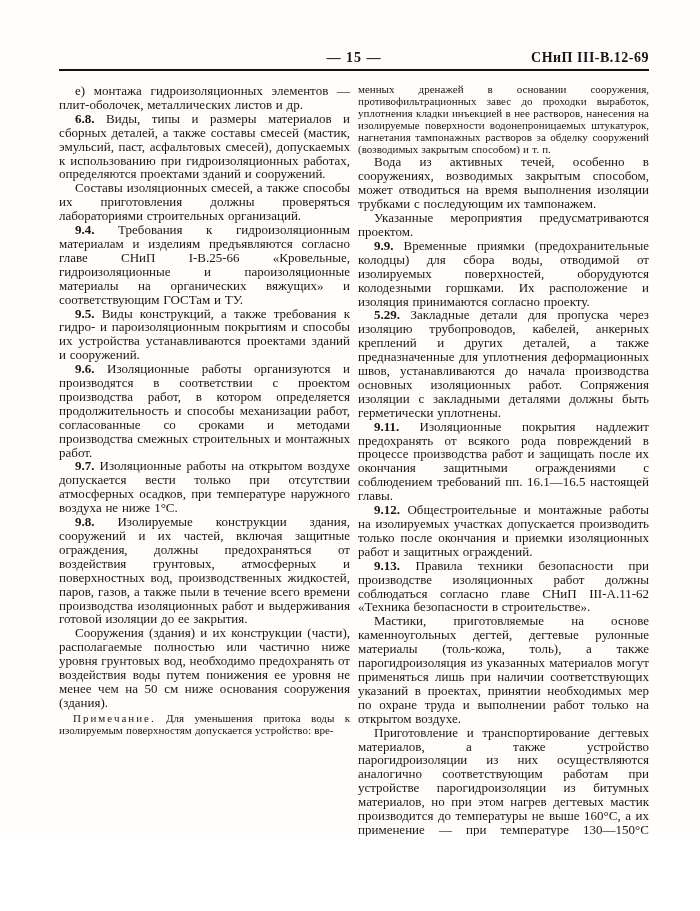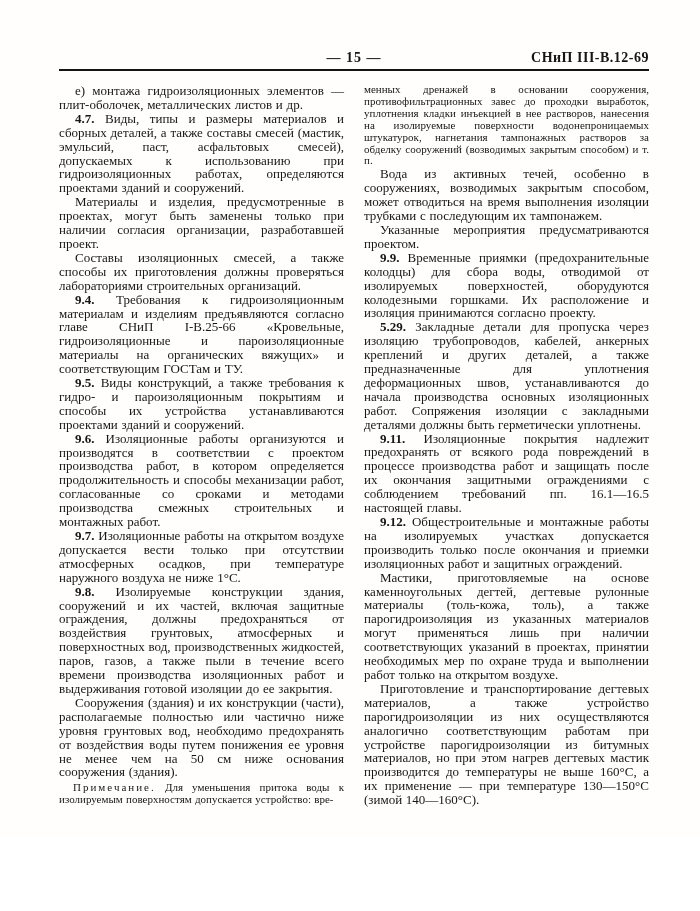--- a/index.html
+++ b/index.html
@@ -47,21 +47,21 @@
     right: 51px;
     border-bottom: 2px solid #15130f;
   }
   .cols {
     position: absolute;
     top: 84px;
     left: 59px;
     right: 51px;
     bottom: 30px;
     display: flex;
-    gap: 20px;
+    gap: 8px;
   }
   .col {
     flex: 1 1 0;
     min-width: 0;
   }
   .para {
     margin: 0;
     text-align: justify;
     font-size: 13px;
     line-height: 13.9px;
@@ -84,36 +84,36 @@
 
 <div class="page">
   <div class="header">
     <span class="pagenum">— 15 —</span>
     <span class="doccode">СНиП III-В.12-69</span>
   </div>
   <div class="rule"></div>
   <div class="cols">
     <div class="col" id="col-left">
         <p class="para"><span>е) монтажа гидроизоляционных элементов — плит-оболочек, металлических листов и др.</span></p>
-        <p class="para"><span class="section-num">4.7.</span> <span>Виды, типы и размеры материалов и сборных деталей, а также составы смесей (мастик, эмульсий, паст, асфальтовых смесей), допускаемых к использованию при гидроизоляционных работах, определяются проектами зданий и сооружений.</span></p>
-        <p class="para"><span>Материалы и изделия, предусмотренные в проектах, могут быть заменены только при наличии согласия организации, разработавшей проект.</span></p>
+        <p class="para"><span class="section-num">6.8.</span> <span>Виды, типы и размеры материалов и сборных деталей, а также составы смесей (мастик, эмульсий, паст, асфальтовых смесей), допускаемых к использованию при гидроизоляционных работах, определяются проектами зданий и сооружений.</span></p>
         <p class="para"><span>Составы изоляционных смесей, а также способы их приготовления должны проверяться лабораториями строительных организаций.</span></p>
         <p class="para"><span class="section-num">9.4.</span> <span>Требования к гидроизоляционным материалам и изделиям предъявляются согласно главе СНиП I-В.25-66 «Кровельные, гидроизоляционные и пароизоляционные материалы на органических вяжущих» и соответствующим ГОСТам и ТУ.</span></p>
         <p class="para"><span class="section-num">9.5.</span> <span>Виды конструкций, а также требования к гидро- и пароизоляционным покрытиям и способы их устройства устанавливаются проектами зданий и сооружений.</span></p>
         <p class="para"><span class="section-num">9.6.</span> <span>Изоляционные работы организуются и производятся в соответствии с проектом производства работ, в котором определяется продолжительность и способы механизации работ, согласованные со сроками и методами производства смежных строительных и монтажных работ.</span></p>
         <p class="para"><span class="section-num">9.7.</span> <span>Изоляционные работы на открытом воздухе допускается вести только при отсутствии атмосферных осадков, при температуре наружного воздуха не ниже 1°С.</span></p>
         <p class="para"><span class="section-num">9.8.</span> <span>Изолируемые конструкции здания, сооружений и их частей, включая защитные ограждения, должны предохраняться от воздействия грунтовых, атмосферных и поверхностных вод, производственных жидкостей, паров, газов, а также пыли в течение всего времени производства изоляционных работ и выдерживания готовой изоляции до ее закрытия.</span></p>
         <p class="para"><span>Сооружения (здания) и их конструкции (части), располагаемые полностью или частично ниже уровня грунтовых вод, необходимо предохранять от воздействия воды путем понижения ее уровня не менее чем на 50 см ниже основания сооружения (здания).</span></p>
         <p class="para note"><span class="note-label">Примечание.</span> <span>Для уменьшения притока воды к изолируемым поверхностям допускается устройство: вре-</span></p>
       </div>
     <div class="col" id="col-right">
         <p class="para note noindent"><span>менных дренажей в основании сооружения, противофильтрационных завес до проходки выработок, уплотнения кладки инъекцией в нее растворов, нанесения на изолируемые поверхности водонепроницаемых штукатурок, нагнетания тампонажных растворов за обделку сооружений (возводимых закрытым способом) и т. п.</span></p>
         <p class="para"><span>Вода из активных течей, особенно в сооружениях, возводимых закрытым способом, может отводиться на время выполнения изоляции трубками с последующим их тампонажем.</span></p>
         <p class="para"><span>Указанные мероприятия предусматриваются проектом.</span></p>
         <p class="para"><span class="section-num">9.9.</span> <span>Временные приямки (предохранительные колодцы) для сбора воды, отводимой от изолируемых поверхностей, оборудуются колодезными горшками. Их расположение и изоляция принимаются согласно проекту.</span></p>
         <p class="para"><span class="section-num">5.29.</span> <span>Закладные детали для пропуска через изоляцию трубопроводов, кабелей, анкерных креплений и других деталей, а также предназначенные для уплотнения деформационных швов, устанавливаются до начала производства основных изоляционных работ. Сопряжения изоляции с закладными деталями должны быть герметически уплотнены.</span></p>
         <p class="para"><span class="section-num">9.11.</span> <span>Изоляционные покрытия надлежит предохранять от всякого рода повреждений в процессе производства работ и защищать после их окончания защитными ограждениями с соблюдением требований пп. 16.1—16.5 настоящей главы.</span></p>
         <p class="para"><span class="section-num">9.12.</span> <span>Общестроительные и монтажные работы на изолируемых участках допускается производить только после окончания и приемки изоляционных работ и защитных ограждений.</span></p>
+        <p class="para"><span class="section-num">9.13.</span> <span>Правила техники безопасности при производстве изоляционных работ должны соблюдаться согласно главе СНиП III-А.11-62 «Техника безопасности в строительстве».</span></p>
         <p class="para"><span>Мастики, приготовляемые на основе каменноугольных дегтей, дегтевые рулонные материалы (толь-кожа, толь), а также парогидроизоляция из указанных материалов могут применяться лишь при наличии соответствующих указаний в проектах, принятии необходимых мер по охране труда и выполнении работ только на открытом воздухе.</span></p>
         <p class="para"><span>Приготовление и транспортирование дегтевых материалов, а также устройство парогидроизоляции из них осуществляются аналогично соответствующим работам при устройстве парогидроизоляции из битумных материалов, но при этом нагрев дегтевых мастик производится до температуры не выше 160°С, а их применение — при температуре 130—150°С (зимой 140—160°С).</span></p>
       </div>
   </div>
 </div>
 
 </body></html>

